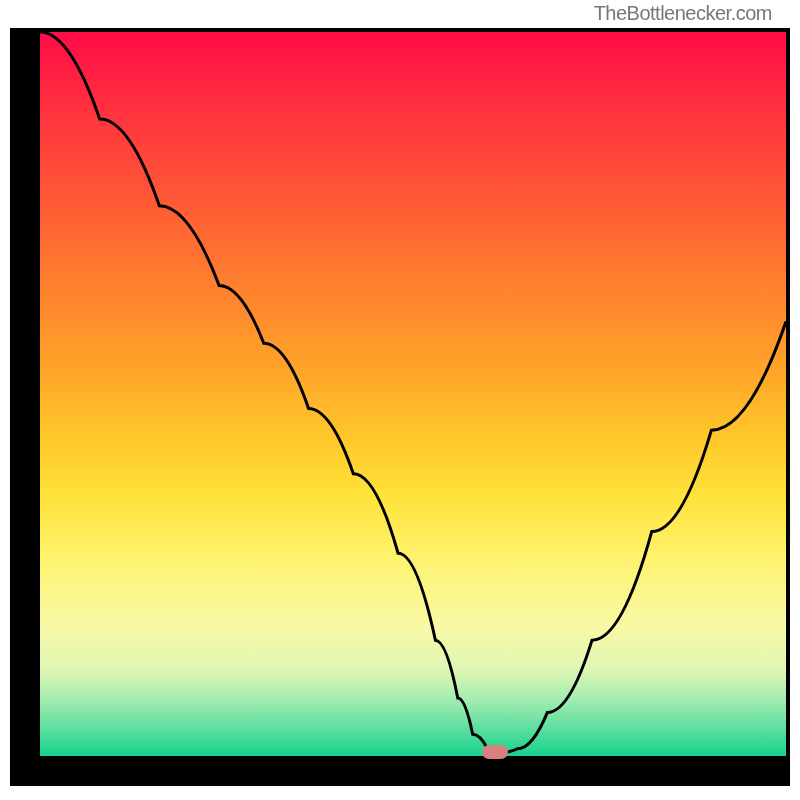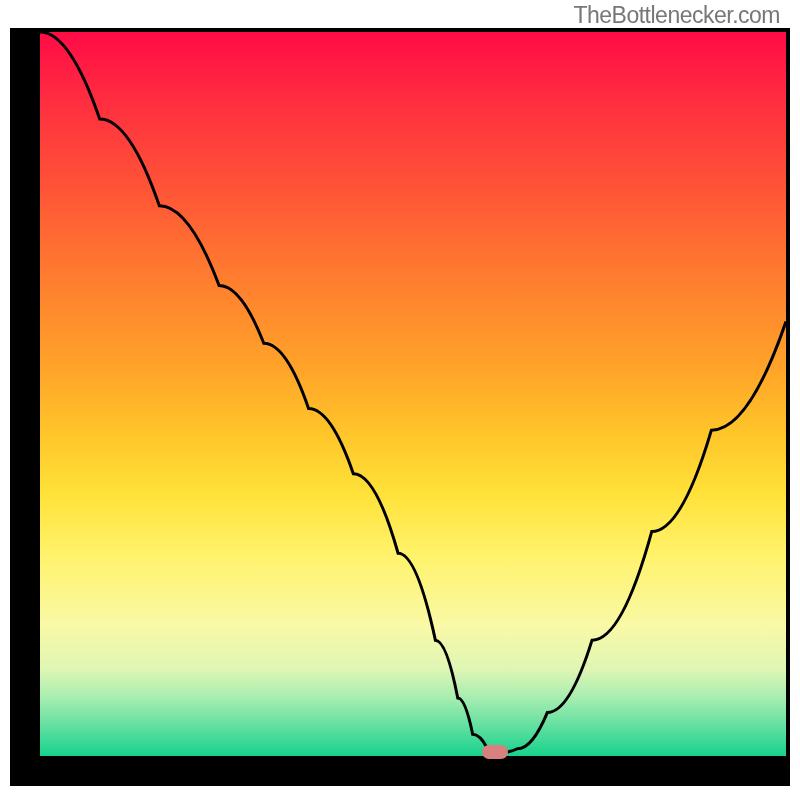--- a/index.html
+++ b/index.html
@@ -10,23 +10,23 @@
   }
   .frame {
     width: 800px;
     height: 800px;
     position: relative;
     box-sizing: border-box;
   }
   .watermark {
     position: absolute;
     top: 2px;
-    right: 20px;
+    right: 28px;
     color: #777;
-    font-size: 23px;
+    font-size: 20px;
     font-weight: 500;
     letter-spacing: -0.5px;
     z-index: 10;
   }
   
   .plot {
     position: absolute;
     left: 10px;
     top: 28px;
     width: 780px;

